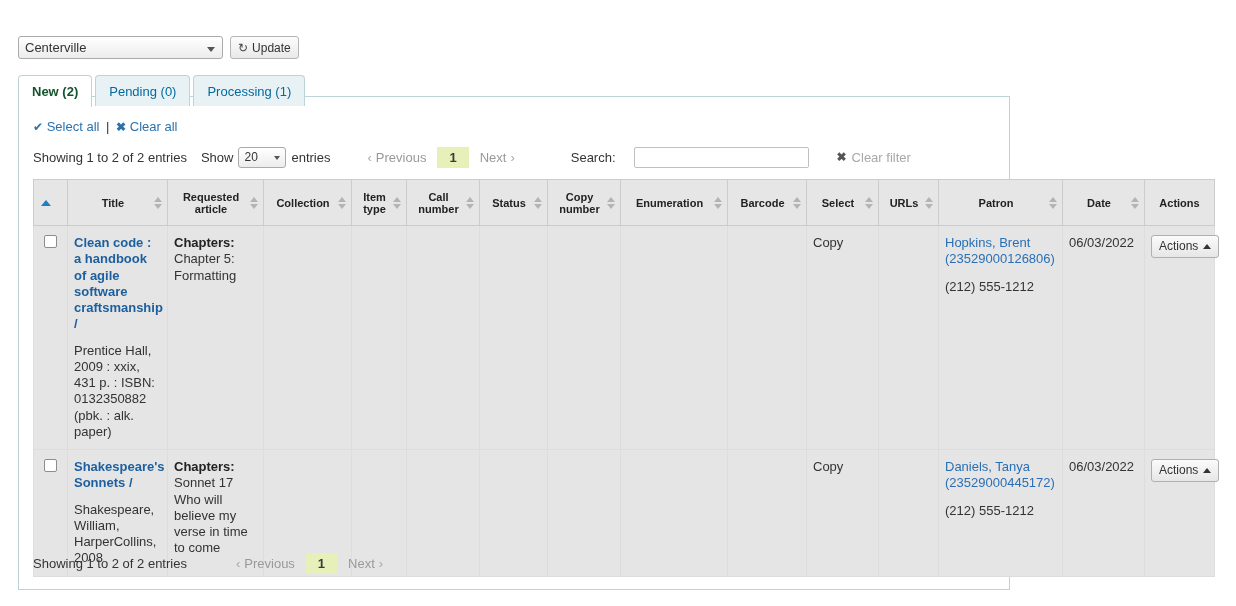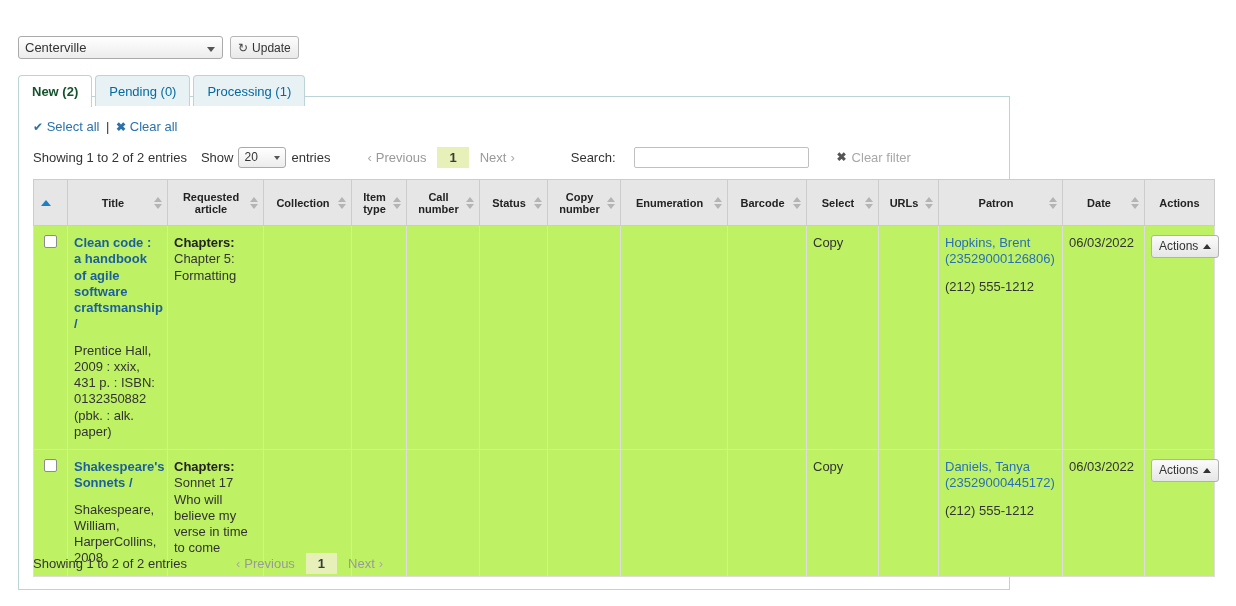--- a/index.html
+++ b/index.html
@@ -150,21 +150,21 @@
     border-left: 5px solid transparent; border-right: 5px solid transparent;
     border-bottom: 6px solid #1f7fc4;
   }
 
   table.dt td {
     border: 1px solid #dddddd;
     vertical-align: top;
     padding: 9px 6px;
     font-size: 13px; color: #333333;
     line-height: 1.25;
-    background: #bef264;
+    background: #e5e5e5;
   }
   td.c-sel { text-align: center; padding-top: 11px; }
   .cb {
     width: 13px; height: 13px; display: inline-block;
     border: 1px solid #8c8c8c; border-radius: 2px; background: #ffffff;
   }
   .title-link { color: #1c5f9e; font-weight: bold; text-decoration: none; display: block; }
   .title-meta { margin-top: 10px; color: #333333; }
   .req-label { font-weight: bold; color: #222222; display: block; }
   .patron-link { color: #2a6fb5; text-decoration: none; display: block; }

